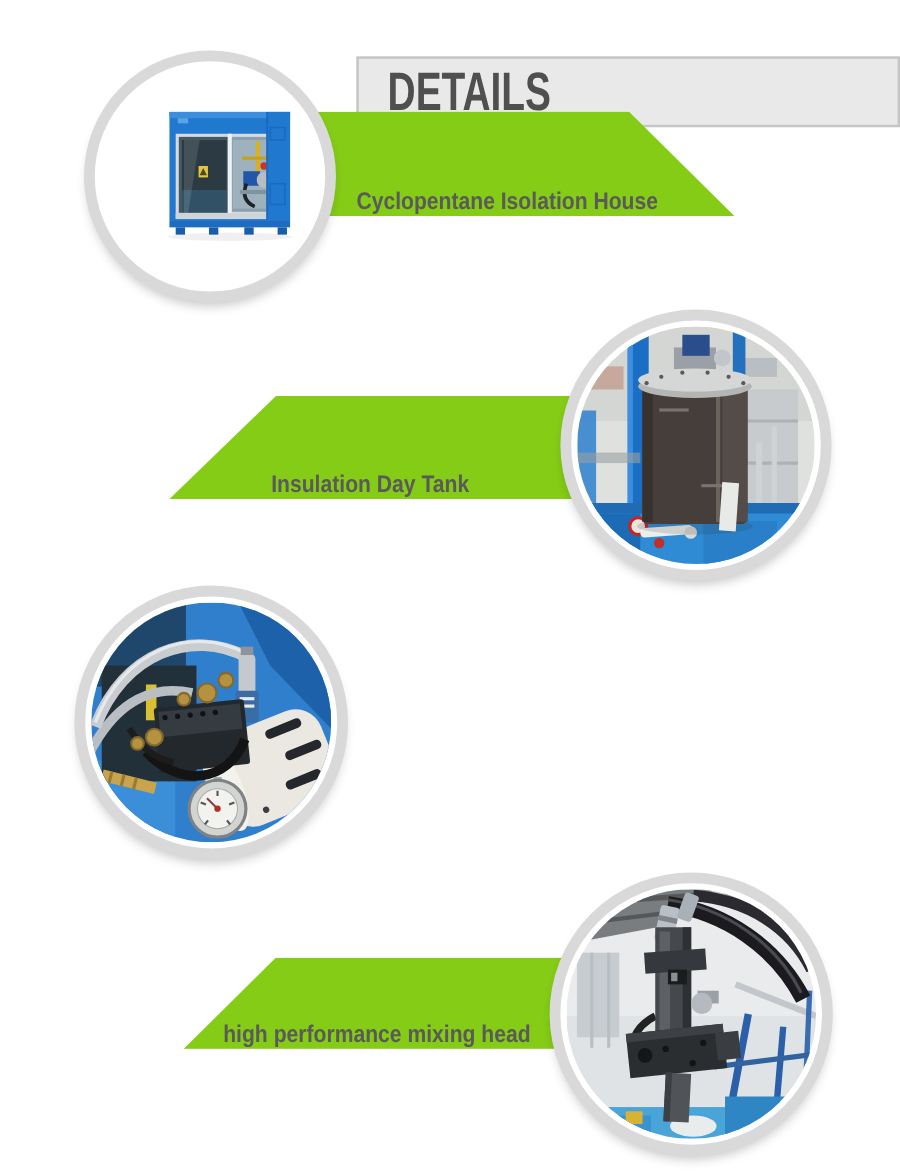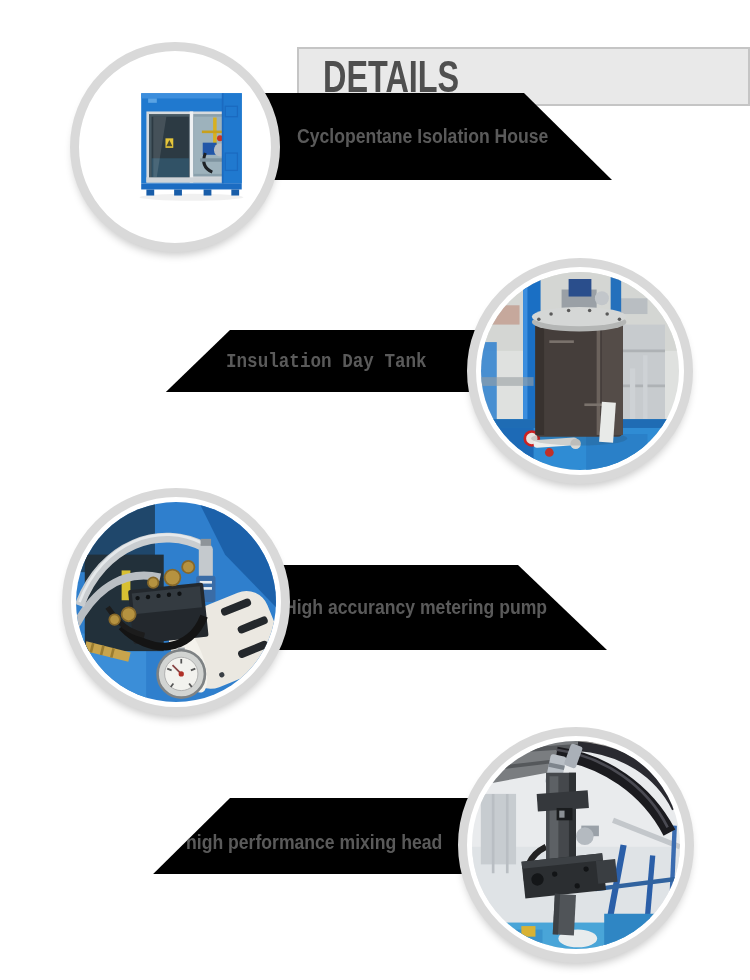--- a/index.html
+++ b/index.html
@@ -7,28 +7,28 @@
          font-family:"Liberation Sans",sans-serif;}
 
   
   .details-header{position:absolute;left:297px;top:3px;width:453px;height:59px;
     background:#e9e9e9;border:2px solid #c5c5c5;box-sizing:border-box;
     display:flex;align-items:center;padding-left:24px;margin-top:44px;}
   .details-title{font-size:45px;font-weight:600;color:#4f4f4f;white-space:nowrap;
     transform:scaleX(0.72);transform-origin:left center;}
 
   
-  .banner{position:absolute;background:#000000;display:flex;align-items:center;
+  .banner{position:absolute;background:#84cc16;display:flex;align-items:flex-end;
     box-sizing:border-box;z-index:1;}
   .banner-label{font-size:20px;font-weight:600;color:#5a5a5a;white-space:nowrap;
     transform:scaleX(0.88);transform-origin:left center;}
   .b1{left:175px;top:93px;width:437px;height:87px;padding-left:122px;
       clip-path:polygon(0 0,349px 0,437px 87px,0 87px);}
-  .b2{left:141px;top:330px;width:444px;height:62px;padding-left:85px;
-      clip-path:polygon(89px 0,444px 0,444px 86px,0 86px);font-family:Liberation Mono, monospace;}
+  .b2{left:141px;top:330px;width:444px;height:86px;padding-left:85px;
+      clip-path:polygon(89px 0,444px 0,444px 86px,0 86px);}
   .b3{left:176px;top:565px;width:431px;height:85px;padding-left:108px;
       clip-path:polygon(0 0,342px 0,431px 85px,0 85px);}
   .b4{left:142px;top:798px;width:434px;height:76px;padding-left:44px;
       clip-path:polygon(88px 0,434px 0,434px 87px,0 87px);}
   .b4 .banner-label{margin-top:12px;}
 
   
   .circle{position:absolute;background:#fff;border:9px solid #d9d9d9;border-radius:50%;
     padding:5px;box-sizing:border-box;z-index:2;
     box-shadow:0 6px 9px -3px rgba(0,0,0,0.22);}
@@ -143,23 +143,20 @@
         <circle cx="144" cy="48" r="2" fill="#5a5a5a"></circle>
         <circle cx="158" cy="54" r="2" fill="#5a5a5a"></circle>
         <g transform="rotate(4 138 148)">
           <rect x="138" y="148" width="16" height="46" fill="#e8eae8"></rect>
         </g>
         <circle cx="78" cy="206" r="5" fill="#c03028"></circle>
       </svg>
     </div>
   </div>
 
-  <div class="banner b3">
-    <span class="banner-label">High accurancy metering pump</span>
-  </div>
   <div class="circle c3">
     <div class="photo">
       <svg viewBox="0 0 228 228" xmlns="http://www.w3.org/2000/svg">
         <rect width="228" height="228" fill="#2f7fcd"></rect>
         <polygon points="140,0 228,0 228,120 170,60" fill="#1b5ea6" opacity="0.9"></polygon>
         <rect x="0" y="0" width="90" height="80" fill="#1c3a52" opacity="0.8"></rect>
         <rect x="0" y="150" width="80" height="78" fill="#3b8ed8"></rect>
         <rect x="10" y="60" width="90" height="110" fill="#22303a"></rect>
         <rect x="52" y="78" width="10" height="34" fill="#d8c032"></rect>
         <path d="M 0 140 C 26 92 60 78 96 86" stroke="#b9bec3" stroke-width="9" fill="none"></path>

